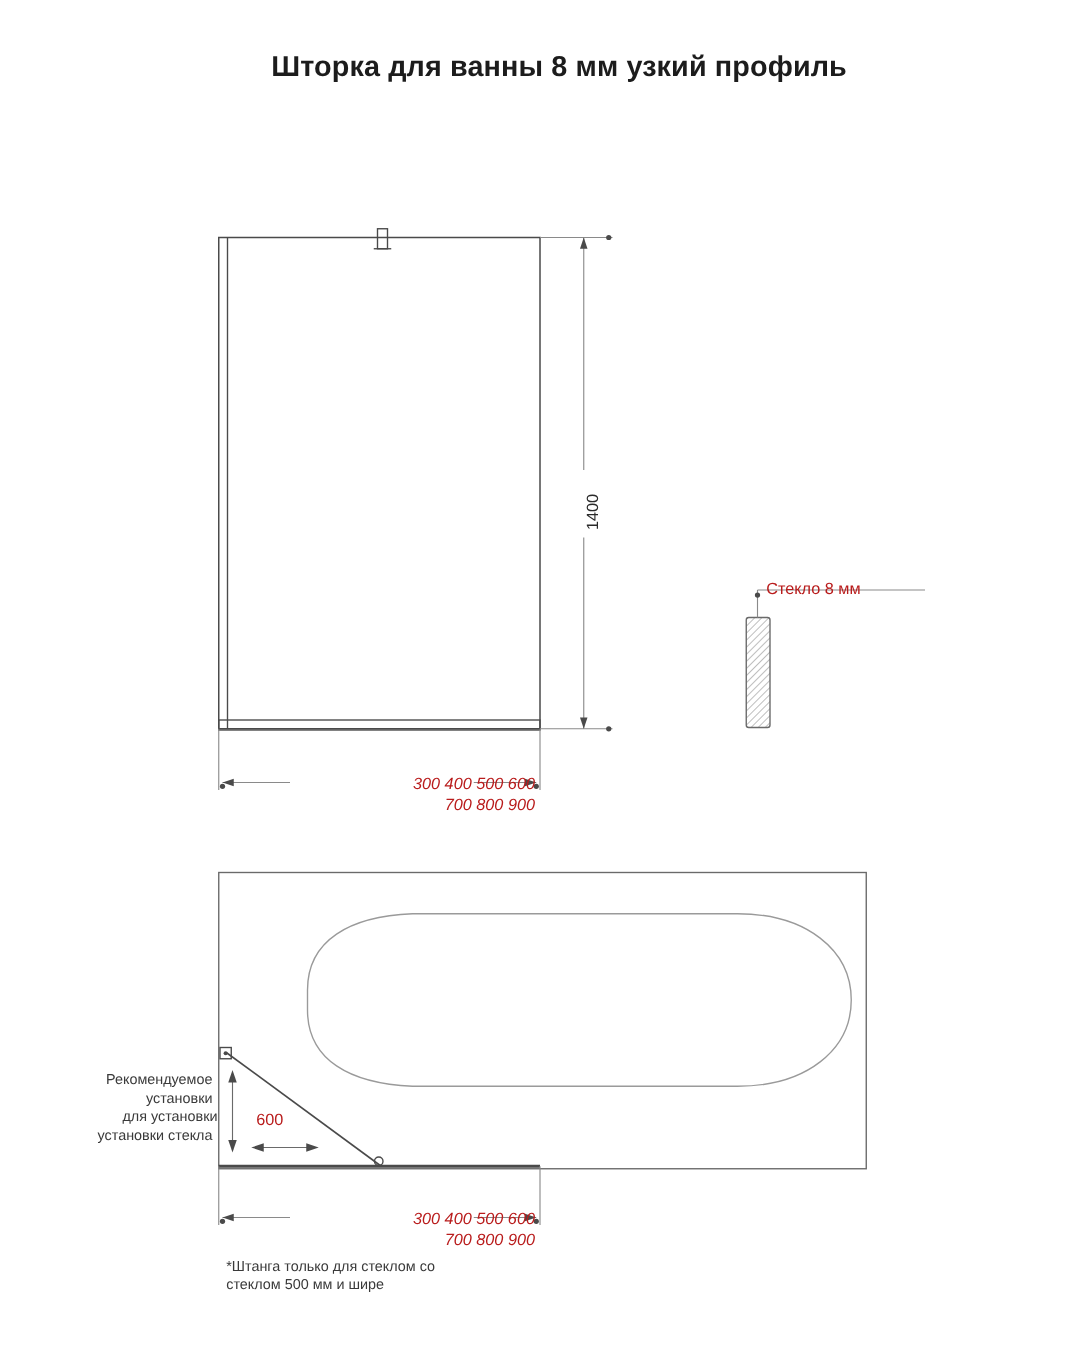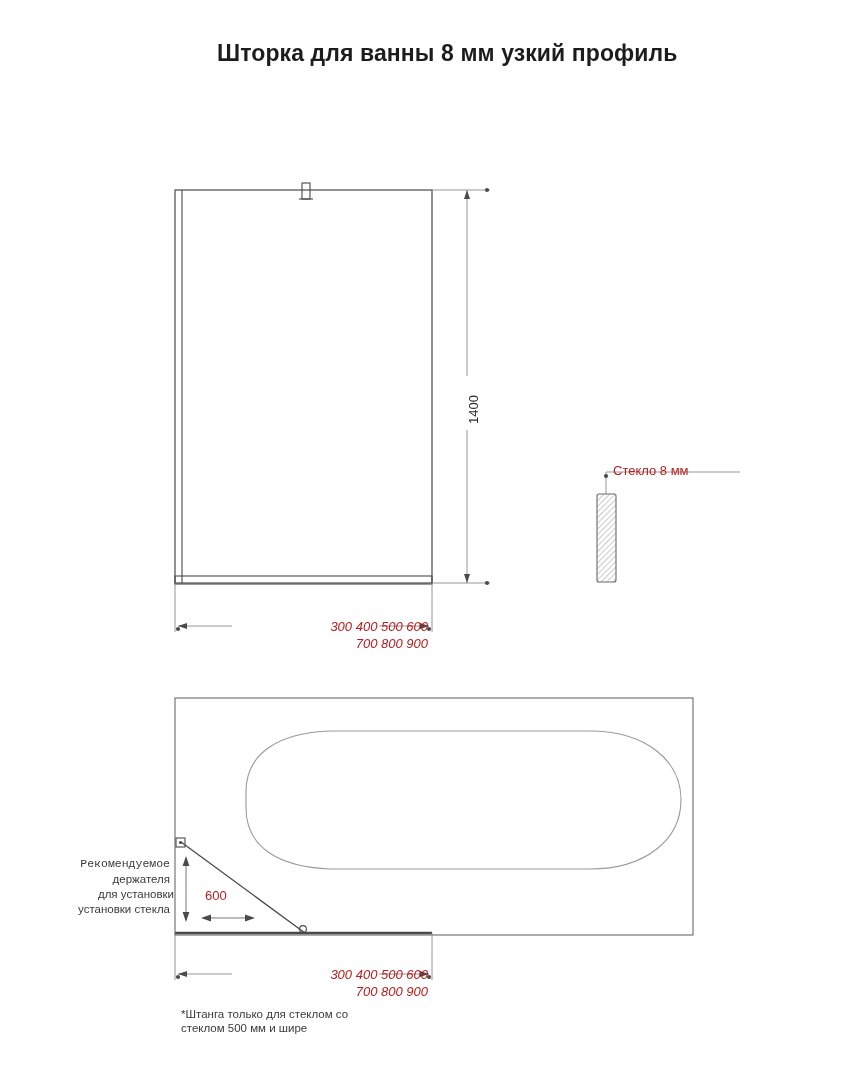--- a/index.html
+++ b/index.html
@@ -168,22 +168,22 @@
     </g>
   </svg>
 
   <div class="vertical-label" style="left:466px; top:424px;">1400</div>
 
   <div class="lbl center" style="left:178px; top:619px; width:250px;">300 400 500 600</div>
   <div class="lbl center" style="left:178px; top:636px; width:250px;">700 800 900</div>
 
   <div class="lbl" style="left:613px; top:463px;">Стекло 8 мм</div>
 
-  <div class="lbl small right" style="left:14px; top:857px; width:156px;font-family:Liberation Mono, monospace;">Рекомендуемое</div>
-  <div class="lbl small right" style="left:14px; top:872px; width:156px;">держателя</div>
+  <div class="lbl small right" style="left:14px; top:857px; width:156px;">Рекомендуемое</div>
+  <div class="lbl small right" style="left:14px; top:872px; width:156px;">установки</div>
   <div class="lbl small right" style="left:18px; top:887px; width:156px;">для установки</div>
   <div class="lbl small right" style="left:14px; top:902px; width:156px;">установки стекла</div>
 
   <div class="lbl" style="left:205px; top:888px;">600</div>
 
   <div class="lbl center" style="left:178px; top:967px; width:250px;">300 400 500 600</div>
   <div class="lbl center" style="left:178px; top:984px; width:250px;">700 800 900</div>
 
   <div class="lbl small" style="left:181px; top:1007px;">*Штанга только для стеклом со</div>
   <div class="lbl small" style="left:181px; top:1021px;">стеклом 500 мм и шире</div>

